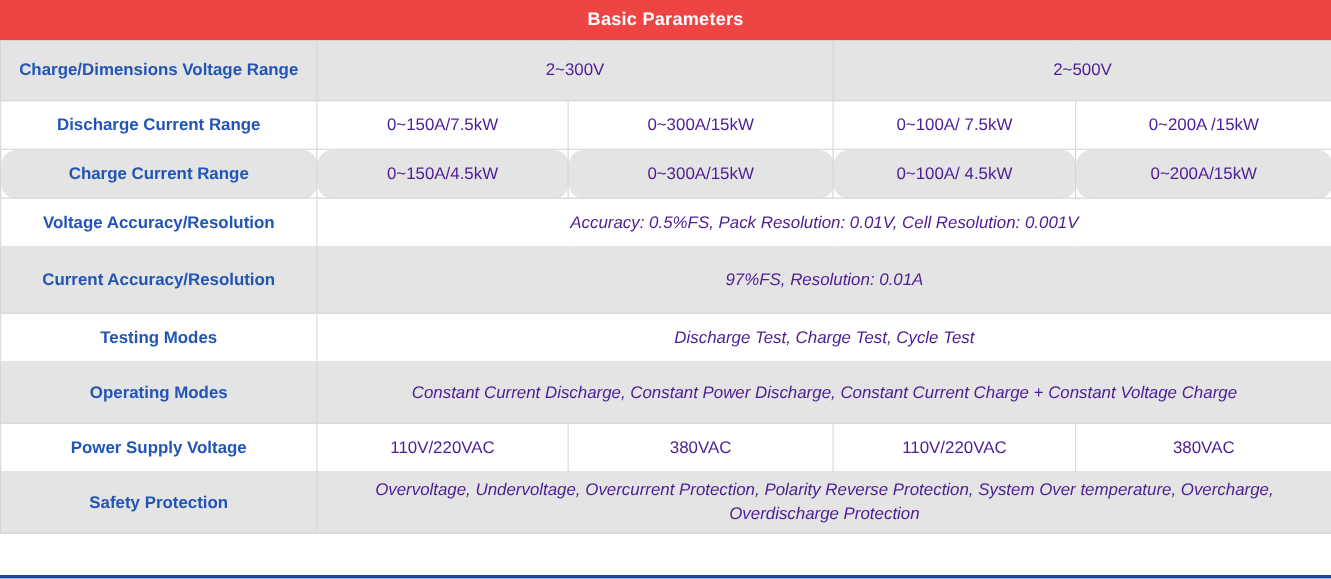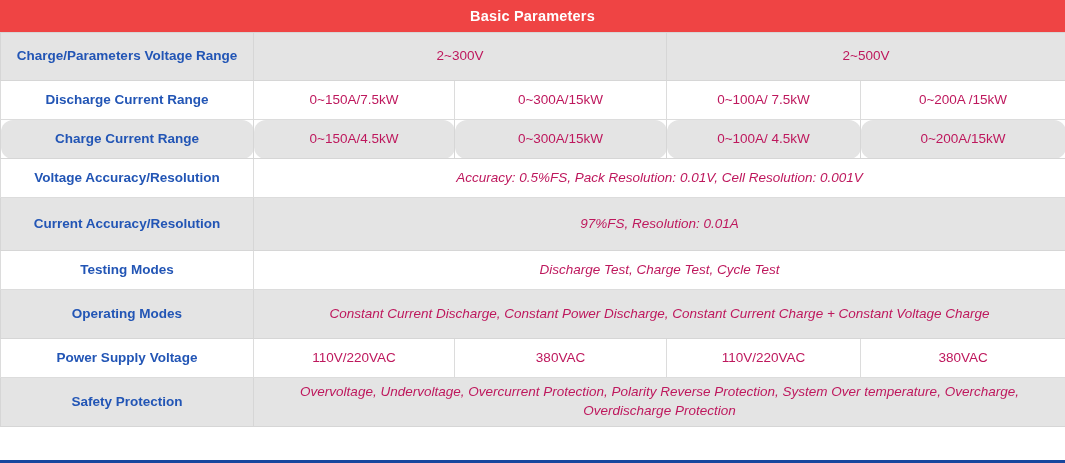--- a/index.html
+++ b/index.html
@@ -69,21 +69,21 @@
   .lbl {
     width: 253px;
     text-align: center;
     color: #2255B5;
     font-weight: bold;
     font-size: 13.5px;
     line-height: 1.35;
   }
   .val {
     text-align: center;
-    color: #be185d;
+    color: #4c1d95;
     font-size: 13.5px;
   }
   .val.wide {
     padding-left: 14px;
     padding-right: 14px;
     font-style: italic;
   }
 
   
   .r-volt-range   td { height: 48px; }
@@ -124,21 +124,21 @@
     <colgroup>
       <col style="width:253px">
       <col style="width:201px">
       <col style="width:212px">
       <col style="width:194px">
       <col style="width:205px">
     </colgroup>
     <tbody>
 
       <tr class="row-shaded r-volt-range">
-        <td class="lbl">Charge/Parameters Voltage Range</td>
+        <td class="lbl">Charge/Dimensions Voltage Range</td>
         <td class="val" colspan="2">2~300V</td>
         <td class="val" colspan="2">2~500V</td>
       </tr>
 
       <tr class="row-plain r-dis-current">
         <td class="lbl">Discharge Current Range</td>
         <td class="val">0~150A/7.5kW</td>
         <td class="val">0~300A/15kW</td>
         <td class="val">0~100A/ 7.5kW</td>
         <td class="val">0~200A /15kW</td>

